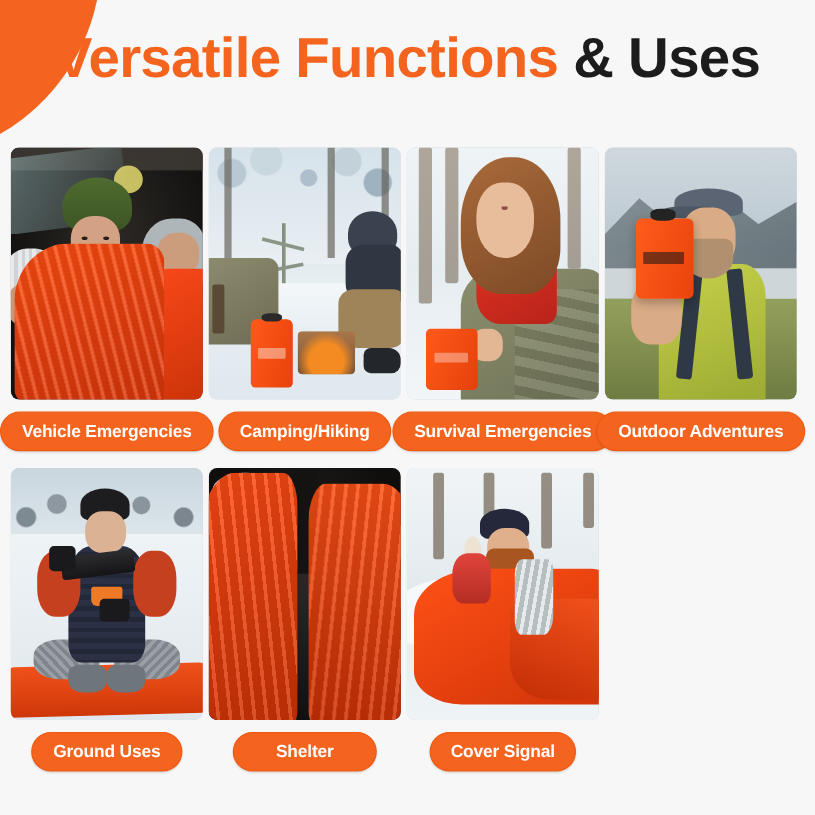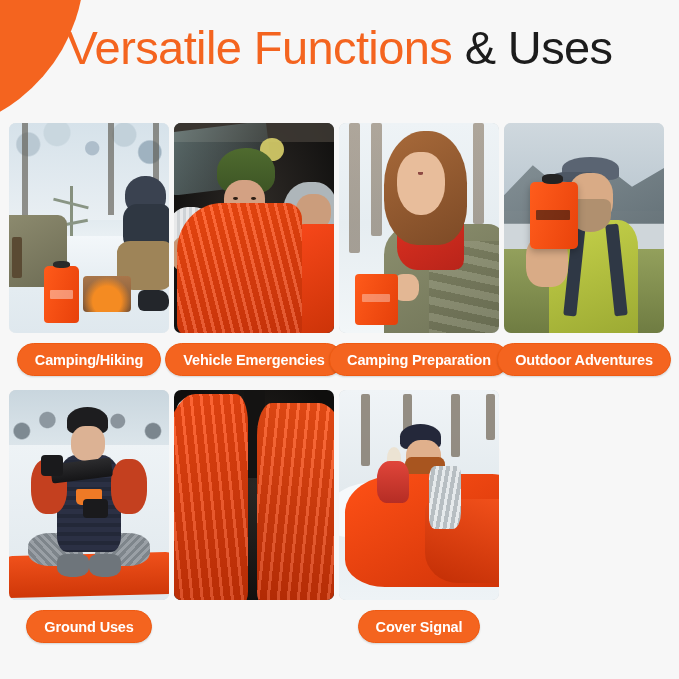--- a/index.html
+++ b/index.html
@@ -32,21 +32,21 @@
   #header {
     position: absolute;
     left: 0;
     top: 22px;
     width: 679px;
     text-align: center;
     z-index: 3;
   }
   #page-title {
     font-size: 47px;
-    font-weight: normal;
+    font-weight: bold;
     letter-spacing: -0.6px;
     line-height: 1.12;
     white-space: nowrap;
   }
   .title-accent { color: #f4641f; }
   .title-plain  { color: #1c1c1c; }
 
   
   #uses-grid {
     position: absolute;
@@ -337,20 +337,41 @@
     <span class="title-accent">Versatile Functions</span><span class="title-plain"> &amp; Uses</span>
   </div>
 </div>
 
 <div id="uses-grid">
 
   <div class="use-row">
 
     <div class="use-cell">
       <div class="photo">
+        <div class="layer p2-dark"></div>
+        <div class="layer p2-roof"></div>
+        <div class="layer p2-wind"></div>
+        <div class="layer p2-child2"></div>
+        <div class="layer p2-child2f"></div>
+        <div class="layer p2-pom"></div>
+        <div class="layer p2-hat"></div>
+        <div class="layer p2-face">
+          <div class="p2-eye" style="left:22%"></div>
+          <div class="p2-eye" style="right:22%"></div>
+        </div>
+        <div class="layer p2-hatw"></div>
+        <div class="layer p2-childface"></div>
+        <div class="layer p2-blanket2"></div>
+        <div class="layer p2-blanket"></div>
+      </div>
+      <div class="use-pill">Vehicle Emergencies</div>
+    </div>
+
+    <div class="use-cell">
+      <div class="photo">
         <div class="layer p1-sky"></div>
         <div class="layer p1-trees"></div>
         <div class="layer p1-trunk" style="left:8%"></div>
         <div class="layer p1-trunk" style="left:62%;height:44%"></div>
         <div class="layer p1-trunk" style="left:90%;height:56%"></div>
         <div class="layer p1-sapling"></div>
         <div class="layer p1-snow"></div>
         <div class="layer p1-pack"></div>
         <div class="layer p1-person">
           <div class="p1-hood"></div>
@@ -361,58 +382,37 @@
         <div class="layer p1-fire"></div>
         <div class="layer p1-sack">
             <div class="lg"></div>
           </div>
       </div>
       <div class="use-pill">Camping/Hiking</div>
     </div>
 
     <div class="use-cell">
       <div class="photo">
-        <div class="layer p2-dark"></div>
-        <div class="layer p2-roof"></div>
-        <div class="layer p2-wind"></div>
-        <div class="layer p2-child2"></div>
-        <div class="layer p2-child2f"></div>
-        <div class="layer p2-pom"></div>
-        <div class="layer p2-hat"></div>
-        <div class="layer p2-face">
-          <div class="p2-eye" style="left:22%"></div>
-          <div class="p2-eye" style="right:22%"></div>
-        </div>
-        <div class="layer p2-hatw"></div>
-        <div class="layer p2-childface"></div>
-        <div class="layer p2-blanket2"></div>
-        <div class="layer p2-blanket"></div>
-      </div>
-      <div class="use-pill">Vehicle Emergencies</div>
-    </div>
-
-    <div class="use-cell">
-      <div class="photo">
         <div class="layer p3-bg"></div>
         <div class="layer p3-tree" style="left:6%"></div>
         <div class="layer p3-tree" style="left:20%;height:54%"></div>
         <div class="layer p3-tree" style="left:84%;height:48%"></div>
         <div class="layer p3-coat"></div>
         <div class="layer p3-quilt"></div>
         <div class="layer p3-hood"></div>
         <div class="layer p3-hair"></div>
         <div class="layer p3-face">
             <div class="p3-smile"></div>
           </div>
         <div class="layer p3-hand"></div>
         <div class="layer p3-sack">
             <div class="lg"></div>
           </div>
       </div>
-      <div class="use-pill">Camping Preparation</div>
+      <div class="use-pill">Survival Emergencies</div>
     </div>
 
     <div class="use-cell">
       <div class="photo">
         <div class="layer p4-sky"></div>
         <div class="layer p4-mtn"></div>
         <div class="layer p4-lake"></div>
         <div class="layer p4-field"></div>
         <div class="layer p4-body"></div>
         <div class="layer p4-strapL"></div>
@@ -461,20 +461,21 @@
       <div class="photo">
         <div class="layer p7-dark"></div>
         <div class="layer p7-gap"></div>
         <div class="layer p7-hatL"></div>
         <div class="layer p7-faceL"></div>
         <div class="layer p7-pL"></div>
         <div class="layer p7-hatR"></div>
         <div class="layer p7-faceR"></div>
         <div class="layer p7-pR"></div>
       </div>
+      <div class="use-pill">Shelter</div>
     </div>
 
     <div class="use-cell">
       <div class="photo">
         <div class="layer p8-snow"></div>
         <div class="layer p8-trunk" style="left:14%"></div>
         <div class="layer p8-trunk" style="left:40%;height:26%"></div>
         <div class="layer p8-trunk" style="left:70%;height:30%"></div>
         <div class="layer p8-trunk" style="left:92%;height:22%"></div>
         <div class="layer p8-drift"></div>

